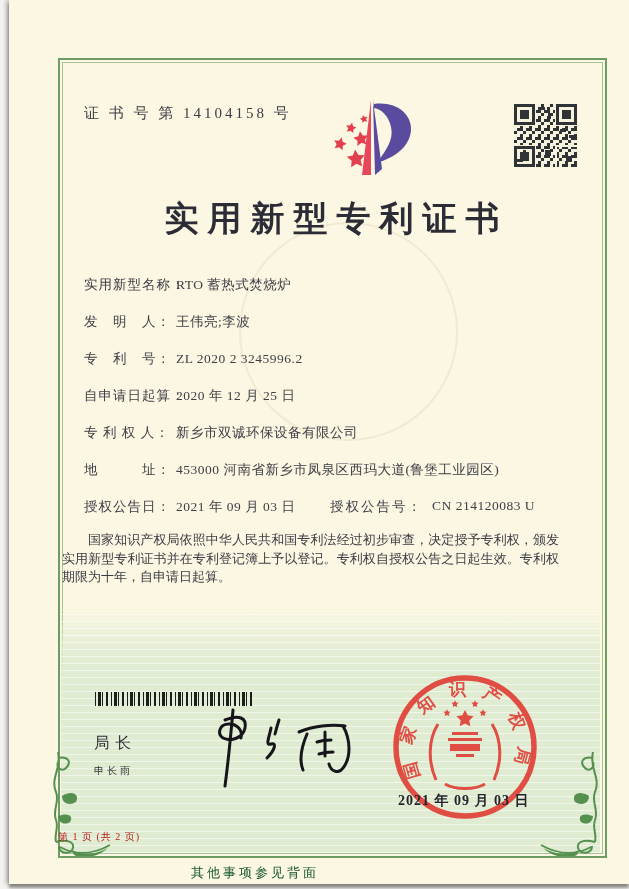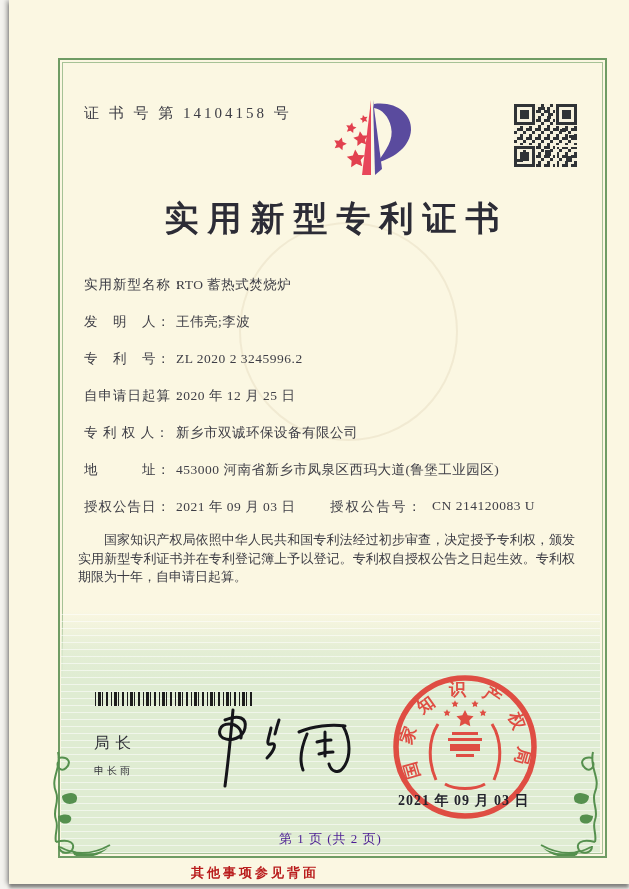--- a/index.html
+++ b/index.html
@@ -17,37 +17,37 @@
   .cert-no{position:absolute;left:84px;top:104px;font-size:15px;letter-spacing:3px;color:#3c3c44;}
   .logo{position:absolute;left:320px;top:96px;}
   .qr{position:absolute;left:514px;top:104px;}
   .title{position:absolute;left:58px;top:196px;width:545px;text-align:center;
          font-size:34px;font-weight:600;letter-spacing:9px;color:#2c2c36;margin-left:6px;}
   .row{position:absolute;left:84px;font-size:13.5px;color:#3e3e46;white-space:nowrap;}
   .row .lbl{display:inline-block;width:92px;letter-spacing:1px;}
   .row .val{letter-spacing:.5px;text-align:center;}
   .grant-lbl{position:absolute;left:246px;letter-spacing:2px;}
   .grant-val{position:absolute;left:348px;letter-spacing:.5px;}
-  .paras{position:absolute;left:78px;top:531px;width:497px;font-size:13px;line-height:18.6px;
+  .paras{position:absolute;left:62px;top:531px;width:497px;font-size:13px;line-height:18.6px;
          color:#3c3c44;text-align:justify;}
   .paras p{margin:0;text-indent:2em;}
   .barcode{position:absolute;left:95px;top:692px;width:160px;height:14px;
          background:repeating-linear-gradient(90deg,#1d1d1d 0 1.5px,transparent 1.5px 3px,
            #1d1d1d 3px 6px,transparent 6px 7px,#1d1d1d 7px 8px,transparent 8px 11px,
            #1d1d1d 11px 13.5px,transparent 13.5px 16px);}
   .signer-title{position:absolute;left:94px;top:733px;font-size:15.5px;letter-spacing:6px;color:#2e2e36;}
   .signer-name{position:absolute;left:94px;top:764px;font-size:10px;letter-spacing:3px;color:#2e2e36;}
   .signature{position:absolute;left:195px;top:698px;}
   .seal{position:absolute;left:390px;top:672px;}
   .seal-date{position:absolute;left:398px;top:792px;font-size:14px;font-weight:600;
          letter-spacing:1px;color:#23232c;z-index:5;}
-  .page-info{position:absolute;left:58px;top:830px;width:545px;text-align:center;
-         font-size:13px;color:#4c1d95;letter-spacing:1px;}
+  .page-info{position:absolute;left:58px;top:830px;width:545px;text-align:left;
+         font-size:10px;color:#b91c1c;letter-spacing:1px;}
   .footer-note{position:absolute;left:0;top:864px;width:510px;text-align:center;
-         font-size:13px;color:#b91c1c;letter-spacing:3px;font-weight:bold;}
+         font-size:13px;color:#14532d;letter-spacing:3px;}
   .orn{position:absolute;}
   .orn.right{transform:scaleX(-1);}
 </style>
 </head>
 <body>
 
 <div class="paper">
   <div class="watermark"></div>
 </div>
 

